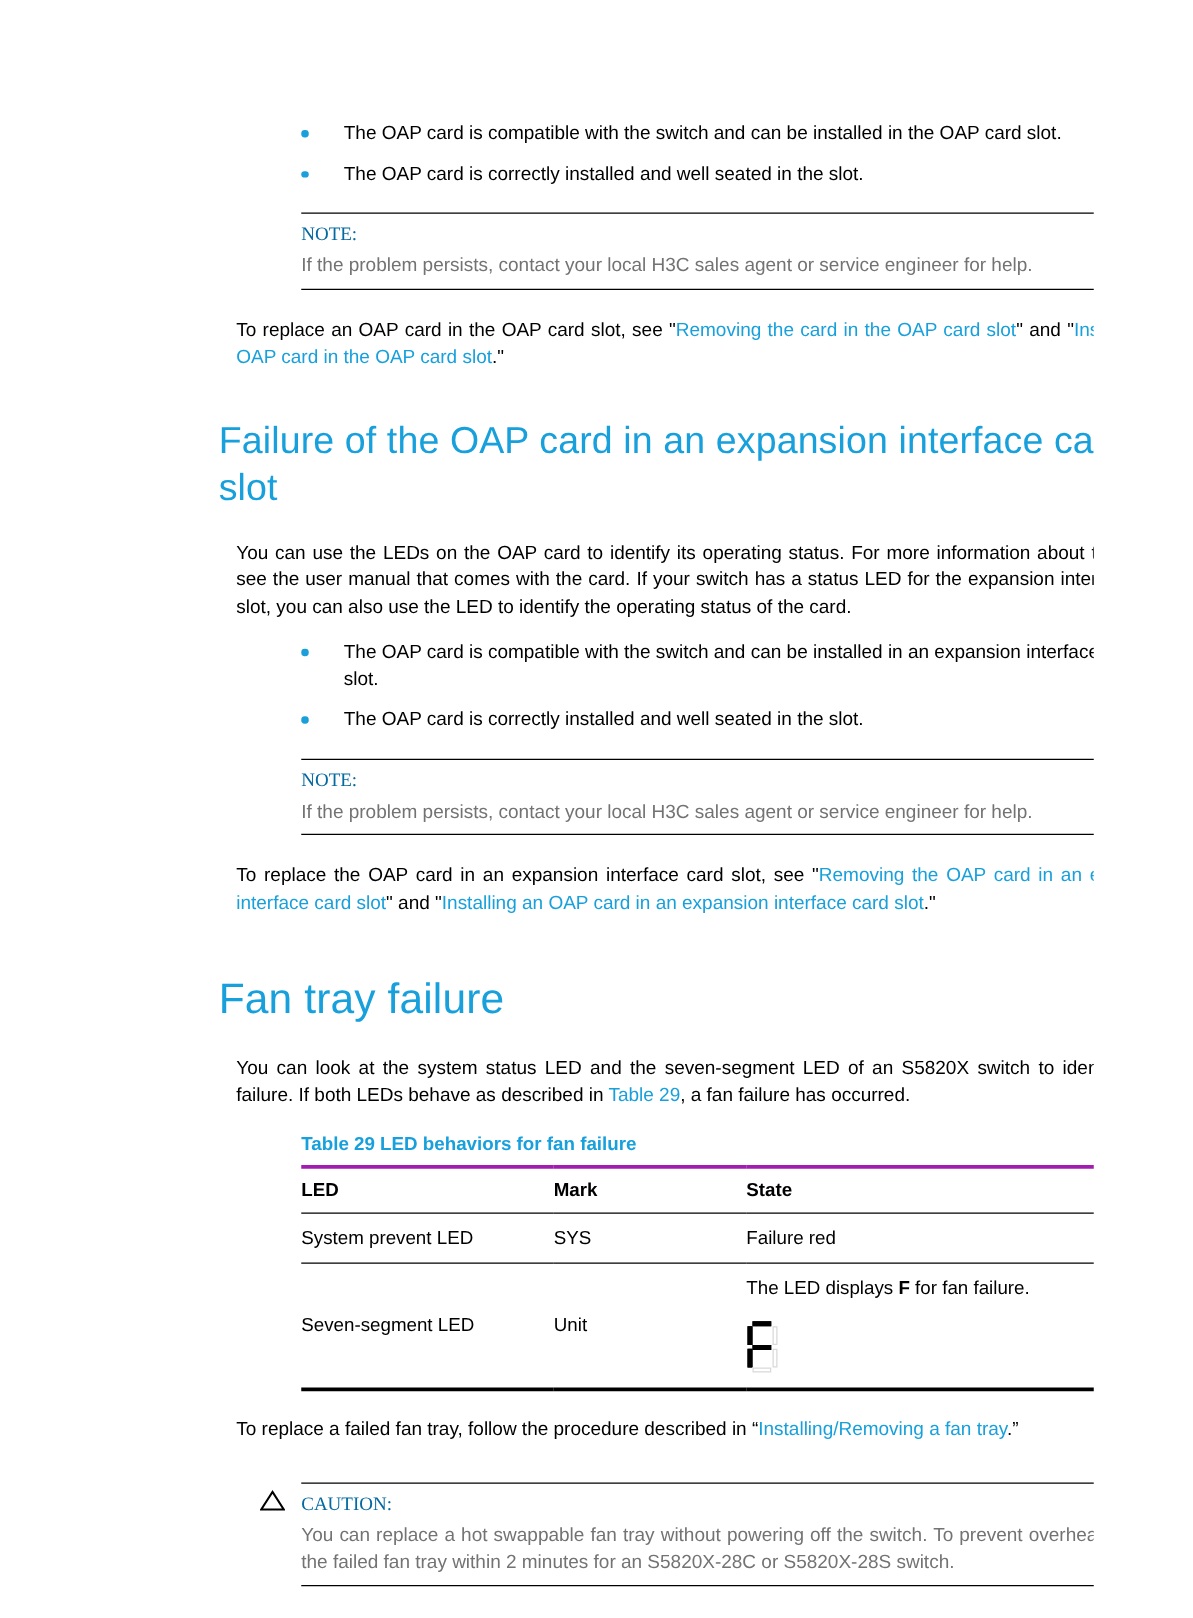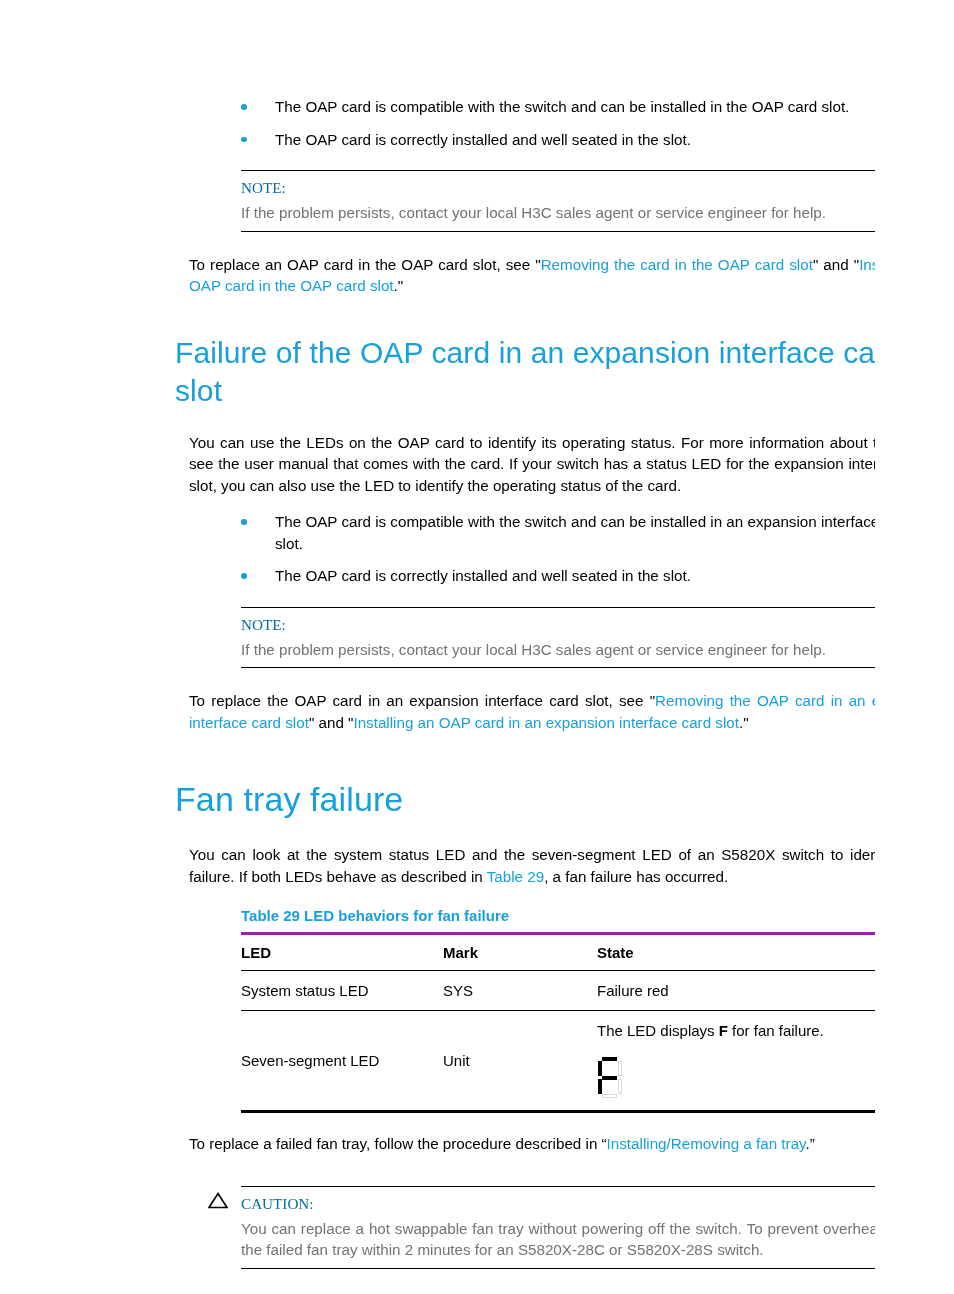--- a/index.html
+++ b/index.html
@@ -271,21 +271,21 @@
     <table class="led">
       <thead>
         <tr>
           <th class="col-led">LED</th>
           <th class="col-mark">Mark</th>
           <th class="col-state">State</th>
         </tr>
       </thead>
       <tbody>
         <tr>
-          <td>System status LED</td>
+          <td>System prevent LED</td>
           <td>SYS</td>
           <td>Failure red</td>
         </tr>
         <tr class="last">
           <td>Seven-segment LED</td>
           <td>Unit</td>
           <td>
             <div class="state-line"><span>The LED displays </span><span class="bold">F</span><span> for fan failure.</span></div>
             <div class="seg-display">
               <span class="seg h seg-a on"></span>

